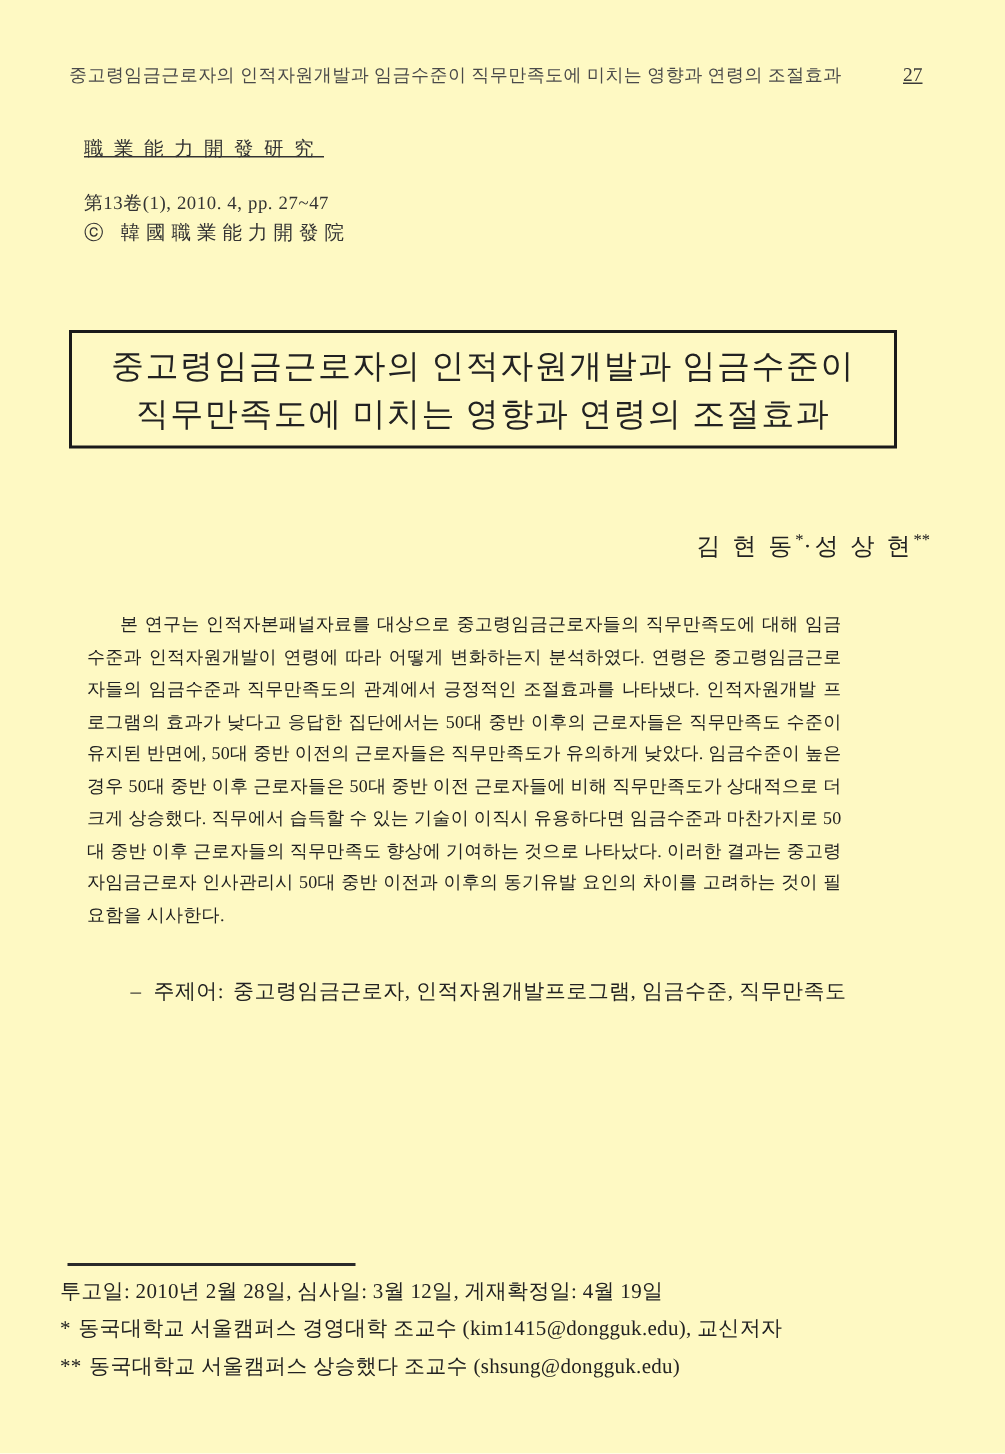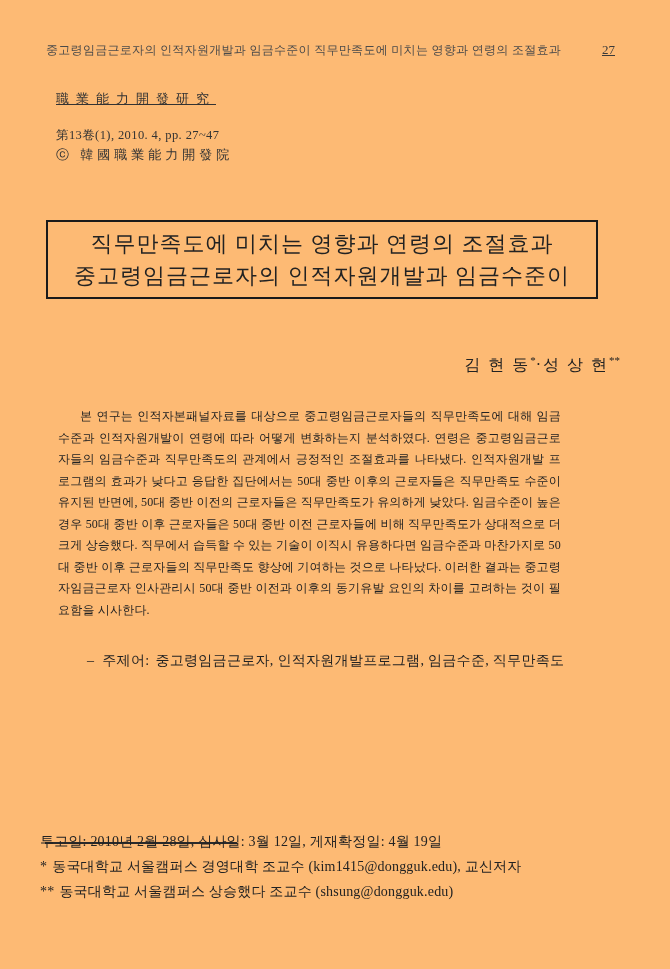--- a/index.html
+++ b/index.html
@@ -4,21 +4,21 @@
 <style>
   html, body {
     margin: 0;
     padding: 0;
     background: #ffffff;
   }
   .page {
     position: relative;
     width: 670px;
     height: 969px;
-    background: #fdba74;
+    background: #fef9c3;
     color: #2b2b2b;
     font-family: "Liberation Serif", "DejaVu Serif", serif;
     overflow: hidden;
   }
 
   
   .running-header {
     position: absolute;
     top: 42px;
     left: 46px;
@@ -134,21 +134,21 @@
   
   .footnote-divider {
     position: absolute;
     top: 842px;
     left: 45px;
     width: 192px;
     border-top: 2px solid #2a2a2a;
   }
   .footnotes {
     position: absolute;
-    top: 829px;
+    top: 849px;
     left: 40px;
     width: 590px;
     font-size: 14px;
     line-height: 25px;
     color: #222;
     letter-spacing: 0.2px;
   }
   .footnote-line { white-space: nowrap; }
   .fn-mark { margin-right: 5px; }
 </style>
@@ -161,22 +161,22 @@
 
   <div class="page-number">27</div>
 
   <div class="journal-info">
     <div class="journal-name">職業能力開發研究</div>
     <div class="journal-issue">第13卷(1), 2010. 4, pp. 27~47</div>
     <div class="journal-copyright">ⓒ 韓國職業能力開發院</div>
   </div>
 
   <div class="title-box">
+    <div class="title-line">중고령임금근로자의 인적자원개발과 임금수준이</div>
     <div class="title-line">직무만족도에 미치는 영향과 연령의 조절효과</div>
-    <div class="title-line">중고령임금근로자의 인적자원개발과 임금수준이</div>
   </div>
 
   <div class="authors">
     <span>김 현 동</span><sup>*</sup><span>·</span><span>성 상 현</span><sup>**</sup>
   </div>
 
   <div class="abstract">본 연구는 인적자본패널자료를 대상으로 중고령임금근로자들의 직무만족도에 대해 임금수준과 인적자원개발이 연령에 따라 어떻게 변화하는지 분석하였다. 연령은 중고령임금근로자들의 임금수준과 직무만족도의 관계에서 긍정적인 조절효과를 나타냈다. 인적자원개발 프로그램의 효과가 낮다고 응답한 집단에서는 50대 중반 이후의 근로자들은 직무만족도 수준이 유지된 반면에, 50대 중반 이전의 근로자들은 직무만족도가 유의하게 낮았다. 임금수준이 높은 경우 50대 중반 이후 근로자들은 50대 중반 이전 근로자들에 비해 직무만족도가 상대적으로 더 크게 상승했다. 직무에서 습득할 수 있는 기술이 이직시 유용하다면 임금수준과 마찬가지로 50대 중반 이후 근로자들의 직무만족도 향상에 기여하는 것으로 나타났다. 이러한 결과는 중고령자임금근로자 인사관리시 50대 중반 이전과 이후의 동기유발 요인의 차이를 고려하는 것이 필요함을 시사한다.</div>
 
   <div class="keywords">
     <span class="kw-dash">–</span><span class="kw-label">주제어:</span><span>중고령임금근로자, 인적자원개발프로그램, 임금수준, 직무만족도</span>

